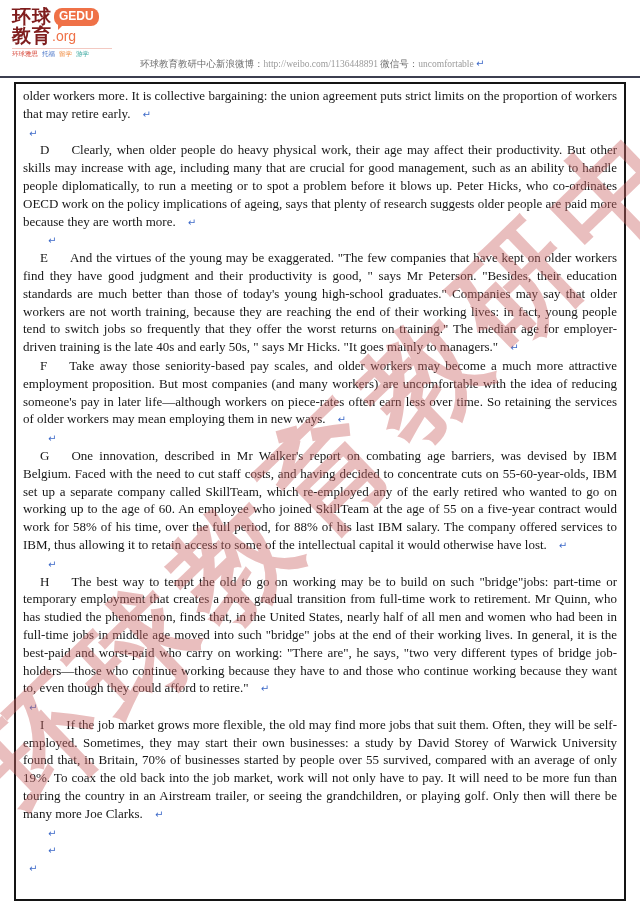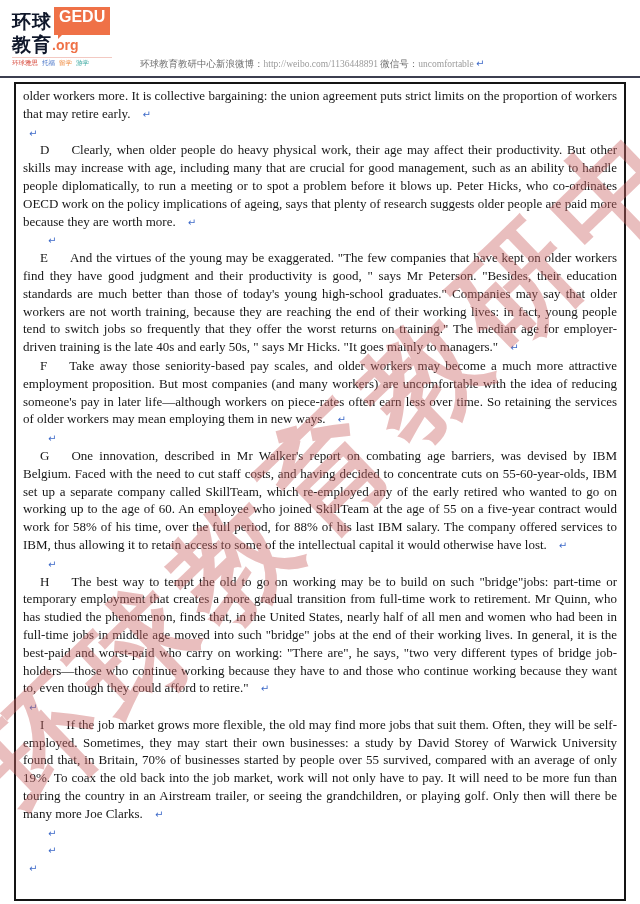--- a/index.html
+++ b/index.html
@@ -7,32 +7,32 @@
     width:640px; height:904px;
     background:#ffffff;
     position:relative;
     overflow:hidden;
     font-family:"Liberation Serif","DejaVu Serif",serif;
   }
 
   
   .logo { position:absolute; left:12px; top:7px; width:100px; line-height:1; z-index:2; }
   .logo-row { display:flex; align-items:center; }
-  .logo-cn { color:#0f172a; font-weight:bold; font-size:19px; font-family:"Liberation Sans",sans-serif; letter-spacing:1px; }
+  .logo-cn { color:#7f1d1d; font-weight:bold; font-size:19px; font-family:"Liberation Sans",sans-serif; letter-spacing:1px; }
   .logo-bubble {
     background:#ef7147; color:#ffffff; font-family:"Liberation Sans",sans-serif;
-    font-weight:bold; font-size:16px; padding:2px 5px 10px 5px; border-radius:0;
+    font-weight:bold; font-size:12px; padding:2px 5px 4px 5px; border-radius:8px;
     margin-left:2px; position:relative;
   }
   .logo-bubble:after {
     content:""; position:absolute; left:4px; bottom:-4px;
     border:4px solid transparent; border-top-color:#ef7147; border-left-color:#ef7147;
     width:0; height:0;
   }
-  .logo-suffix { color:#ef7147; font-weight:bold; font-size:14px; font-family:"Liberation Sans",sans-serif; }
+  .logo-suffix { color:#ef7147; font-weight:normal; font-size:14px; font-family:"Liberation Sans",sans-serif; }
   .logo-tagline {
     margin-top:3px; padding-top:2px; border-top:1px solid #f3c9c2;
     font-size:6.5px; font-family:"Liberation Sans",sans-serif; white-space:nowrap;
     display:flex; gap:4px;
   }
   .tg-0 { color:#d84b3e; } .tg-1 { color:#4a76c9; } .tg-2 { color:#ef8a3e; } .tg-3 { color:#3aa8a0; }
 
   .header-info {
     position:absolute; left:140px; top:58px; z-index:2;
     font-size:9.5px; color:#6e6e6e; font-family:"Liberation Serif",serif;

